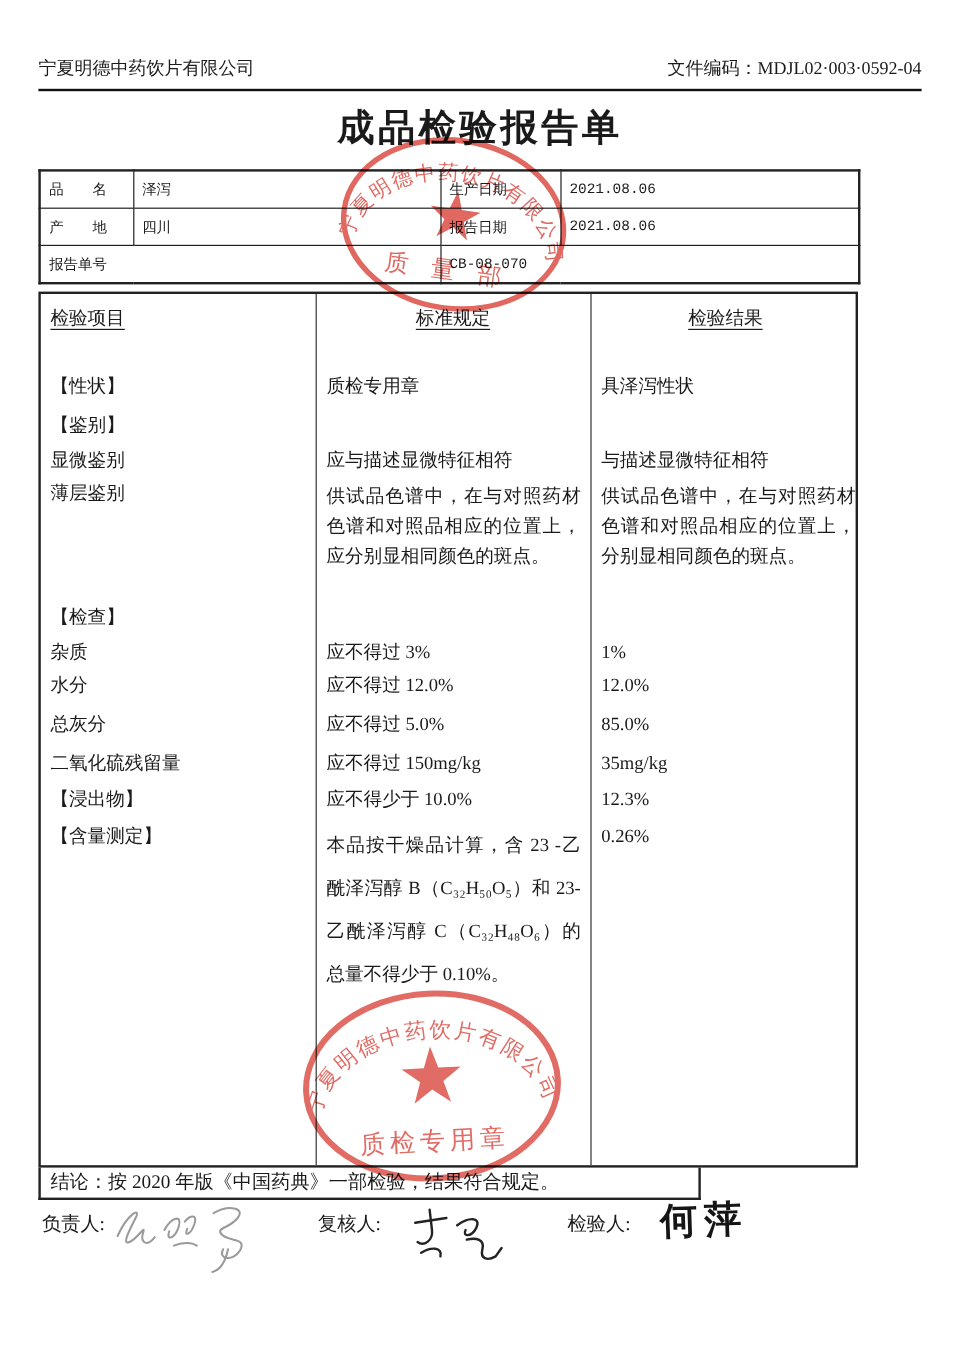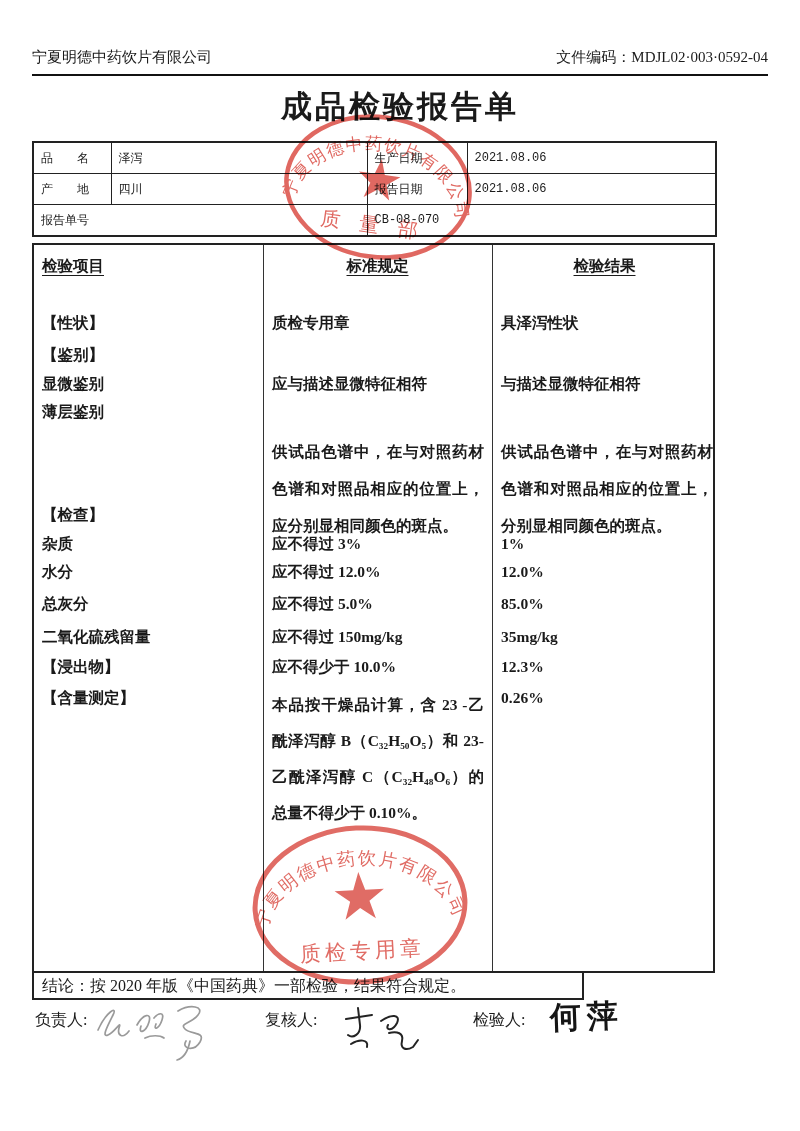--- a/index.html
+++ b/index.html
@@ -47,25 +47,25 @@
   
   .main-table{
     position:relative;
     margin-left:32px;margin-top:6px;
     width:683px;height:730px;
     border:2px solid #222;
     box-sizing:border-box;
     font-size:15.5px;
   }
   .vline{position:absolute;top:0;bottom:0;width:1px;background:#333;}
-  .mt-cell{position:absolute;line-height:21px;white-space:nowrap;font-weight:bold;}
+  .mt-cell{position:absolute;line-height:21px;white-space:nowrap;}
   .c1{left:8px;}
   .c2{left:238px;}
   .c3{left:467px;}
-  .blk{white-space:normal;width:212px;text-align:justify;line-height:37px;margin-top:32px;}
+  .blk{white-space:normal;width:212px;text-align:justify;line-height:25px;}
   .blk2{white-space:normal;width:212px;text-align:justify;line-height:36px;}
   .th{text-decoration:underline;text-underline-offset:4px;}
   .h2c{left:229px;width:229px;text-align:center;}
   .h3c{left:458px;width:225px;text-align:center;}
   
   .conclusion{
     margin-left:32px;width:552px;height:27px;
     border:2px solid #222;border-top:none;
     box-sizing:border-box;
     line-height:25px;font-size:16px;

